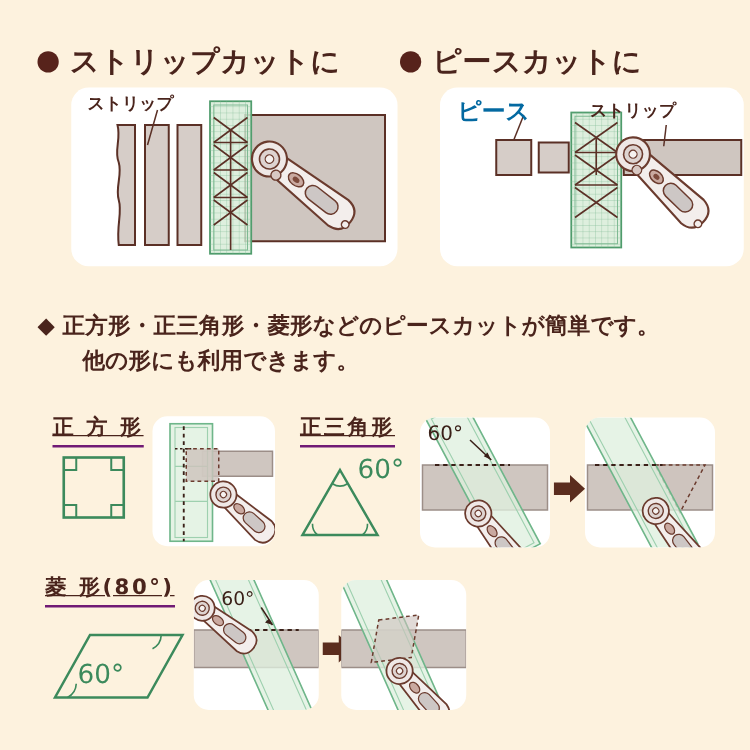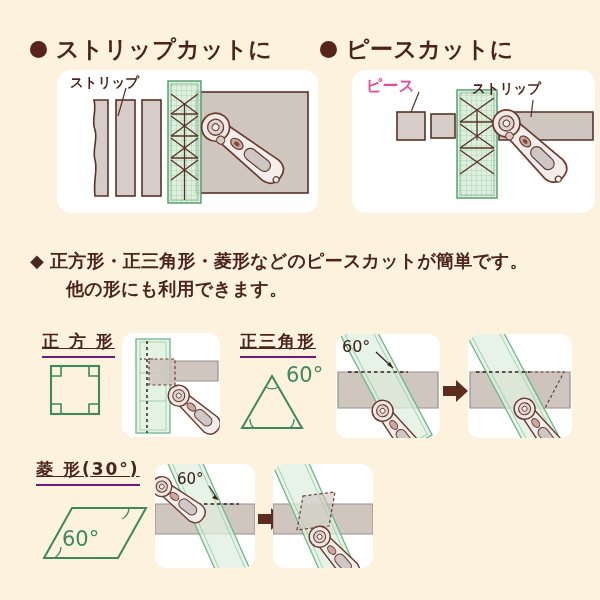--- a/index.html
+++ b/index.html
@@ -167,21 +167,21 @@
         <ellipse cx="28" cy="0" rx="6.5" ry="4.2" fill="#c9a9a0" stroke="#6b3b2e" stroke-width="1.2"></ellipse>
         <ellipse cx="28" cy="0" rx="2.8" ry="1.9" fill="#7d4a3c"></ellipse>
         <circle cx="2" cy="0" r="13.5" fill="#efe8e6" stroke="#6b3b2e" stroke-width="1.7"></circle>
         <circle cx="2" cy="0" r="7.6" fill="#ded4d1" stroke="#6b3b2e" stroke-width="1.3"></circle>
         <circle cx="2" cy="0" r="3.2" fill="#f6f2f0" stroke="#6b3b2e" stroke-width="1"></circle>
         <circle cx="13" cy="7" r="3.8" fill="#d8c8c3" stroke="#6b3b2e" stroke-width="1.1"></circle>
         <circle cx="78" cy="4" r="3" fill="#f3eeec" stroke="#6b3b2e" stroke-width="1.2"></circle>
       </g>
     </svg>
 
-    <div style="position:absolute;left:14px;top:6px;font-size:16px;font-weight:bold;color:#ec4899;">ピース</div>
+    <div style="position:absolute;left:14px;top:6px;font-size:19px;font-weight:bold;color:#0369a1;">ピース</div>
     <div style="position:absolute;left:120px;top:10px;font-size:13.5px;font-weight:bold;color:#4a241c;">ストリップ</div>
   </div>
 
   <div class="para" style="left:30px;top:247px;width:545px;">
     <span class="di">◆</span><span>正方形・正三角形・菱形などのピースカットが簡単です。</span>
     <span class="l2">他の形にも利用できます。</span>
   </div>
 
   <div class="shape-label" style="left:42px;top:330px;">
     <span class="ul">正 方 形</span>
@@ -278,21 +278,21 @@
         <rect x="26" y="-5" width="20" height="10" rx="5" fill="#cdc7c5" stroke="#6b3b2e" stroke-width="1"></rect>
         <ellipse cx="19" cy="0" rx="5" ry="3.2" fill="#c9a9a0" stroke="#6b3b2e" stroke-width="1"></ellipse>
         <circle cx="1" cy="0" r="10.5" fill="#efe8e6" stroke="#6b3b2e" stroke-width="1.4"></circle>
         <circle cx="1" cy="0" r="6" fill="#ded4d1" stroke="#6b3b2e" stroke-width="1.1"></circle>
         <circle cx="1" cy="0" r="2.5" fill="#f6f2f0" stroke="#6b3b2e" stroke-width="0.9"></circle>
       </g>
     </svg>
   </div>
 
   <div class="shape-label" style="left:36px;top:458px;">
-    <span class="ul">菱 形(30°)</span>
+    <span class="ul">菱 形(80°)</span>
   </div>
 
   <svg style="position:absolute;left:42px;top:500px;" width="110" height="66" viewBox="0 0 110 66">
     <polygon points="30,8 104,8 76,58 2,58" fill="none" stroke="#3c8a5c" stroke-width="2"></polygon>
     <text x="20" y="46" font-family="DejaVu Sans, sans-serif" font-size="21" fill="#3c8a5c">60°</text>
     <path d="M12 58 A13 13 0 0 0 19 47" fill="none" stroke="#3c8a5c" stroke-width="1.3"></path>
     <path d="M87 8 A13 13 0 0 1 80 19" fill="none" stroke="#3c8a5c" stroke-width="1.3"></path>
   </svg>
 
   <div class="mini" style="left:155px;top:464px;width:100px;height:104px;">

